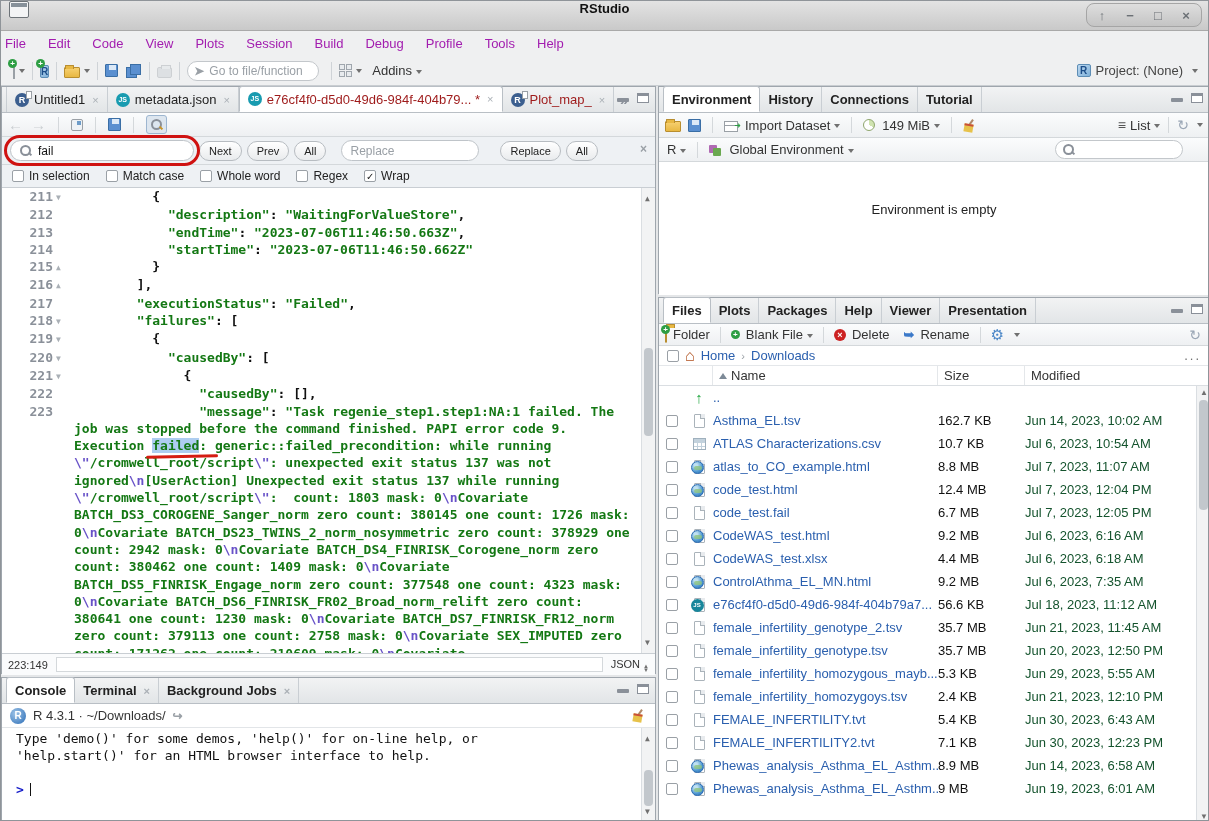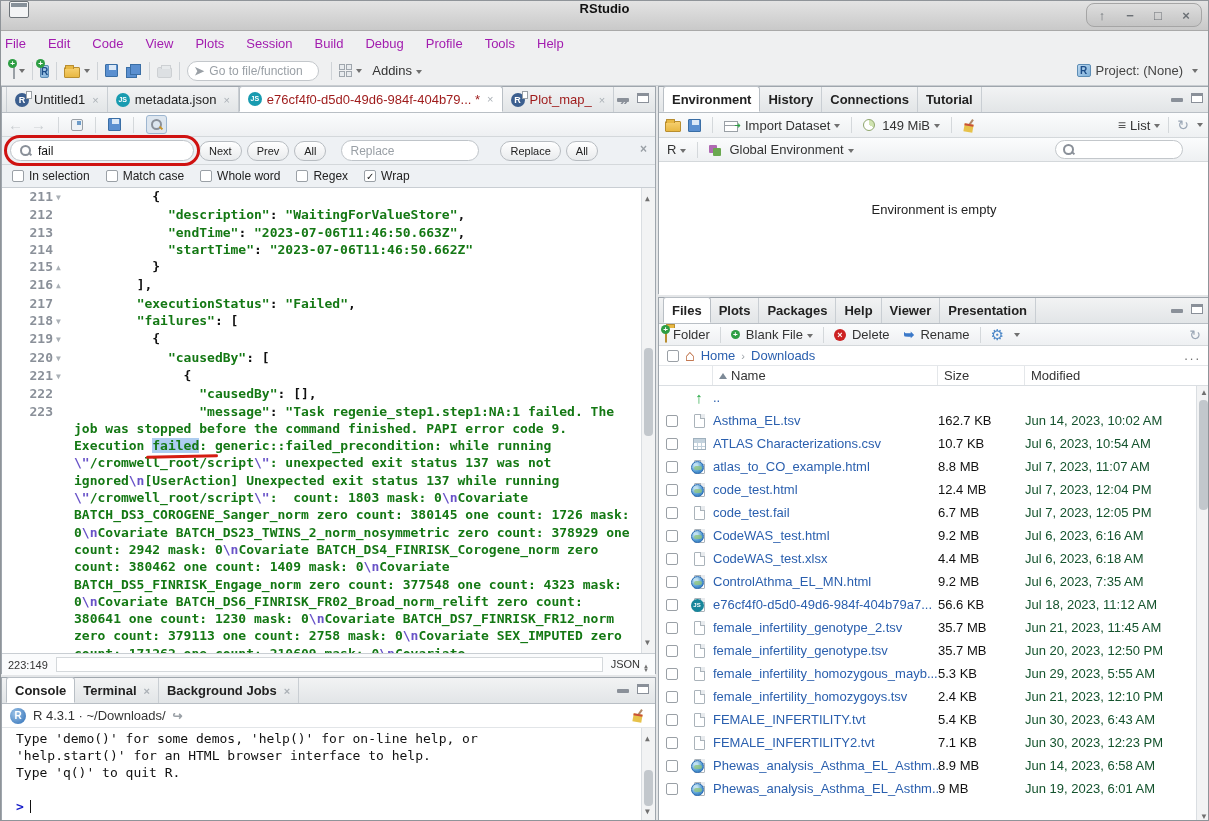--- a/index.html
+++ b/index.html
@@ -435,21 +435,20 @@
     <div id="console-header">
       <span class="r-logo">R</span>
       <span>R 4.3.1 · ~/Downloads/</span>
       <span class="i-arrow" style="font-size:12px;">↪</span>
       <span style="margin-left:auto;margin-right:10px;" class="i-broom"></span>
     </div>
     <div id="console-content">
       <div id="console-lines">
           <div>Type 'demo()' for some demos, 'help()' for on-line help, or</div>
           <div>'help.start()' for an HTML browser interface to help.</div>
-          <div>Type 'q()' to quit R.</div>
         </div>
       <div style="margin-top:17px;"><span class="prompt">&gt;</span><span class="cursor"></span></div>
       <div class="vscroll" style="height:94px;">
         <span class="up">▲</span>
         <span class="handle" style="top:42px; height:36px;"></span>
         <span class="down">▼</span>
       </div>
     </div>
   </div>
 

